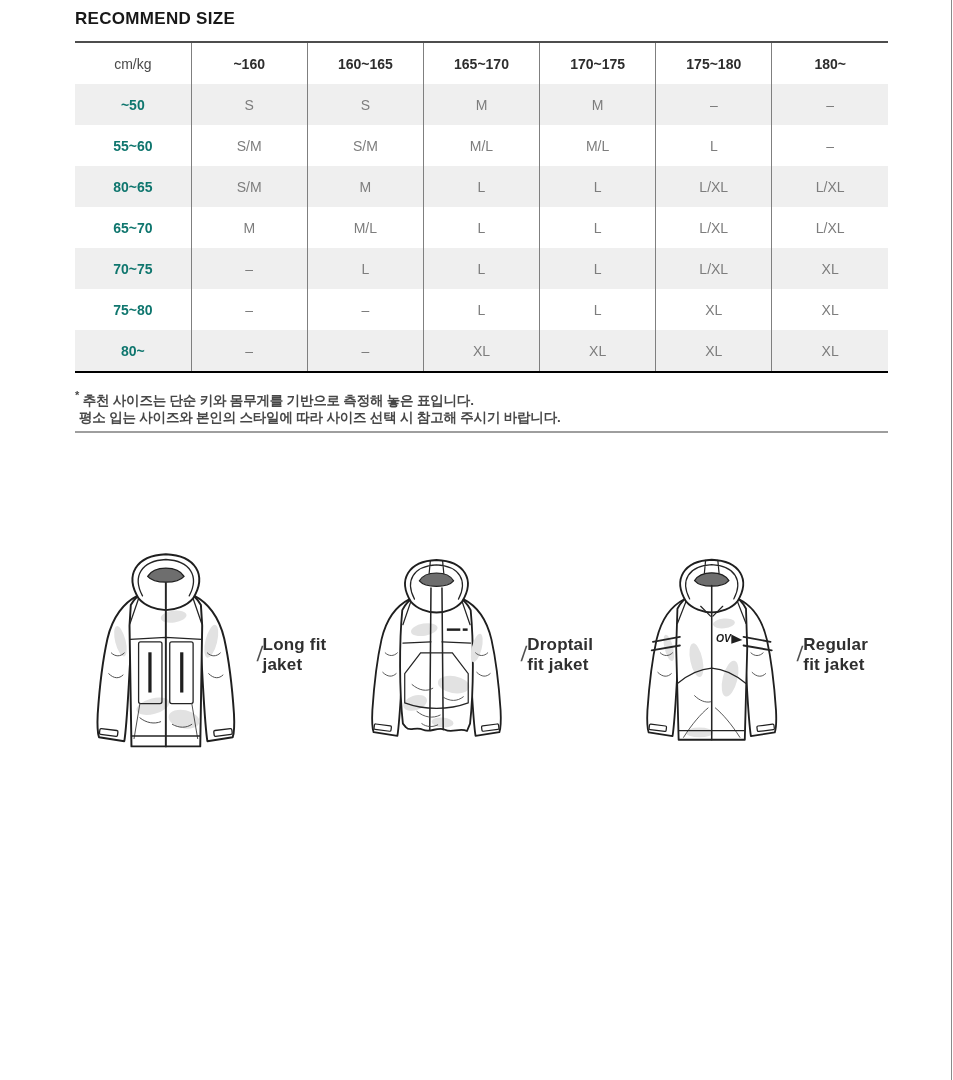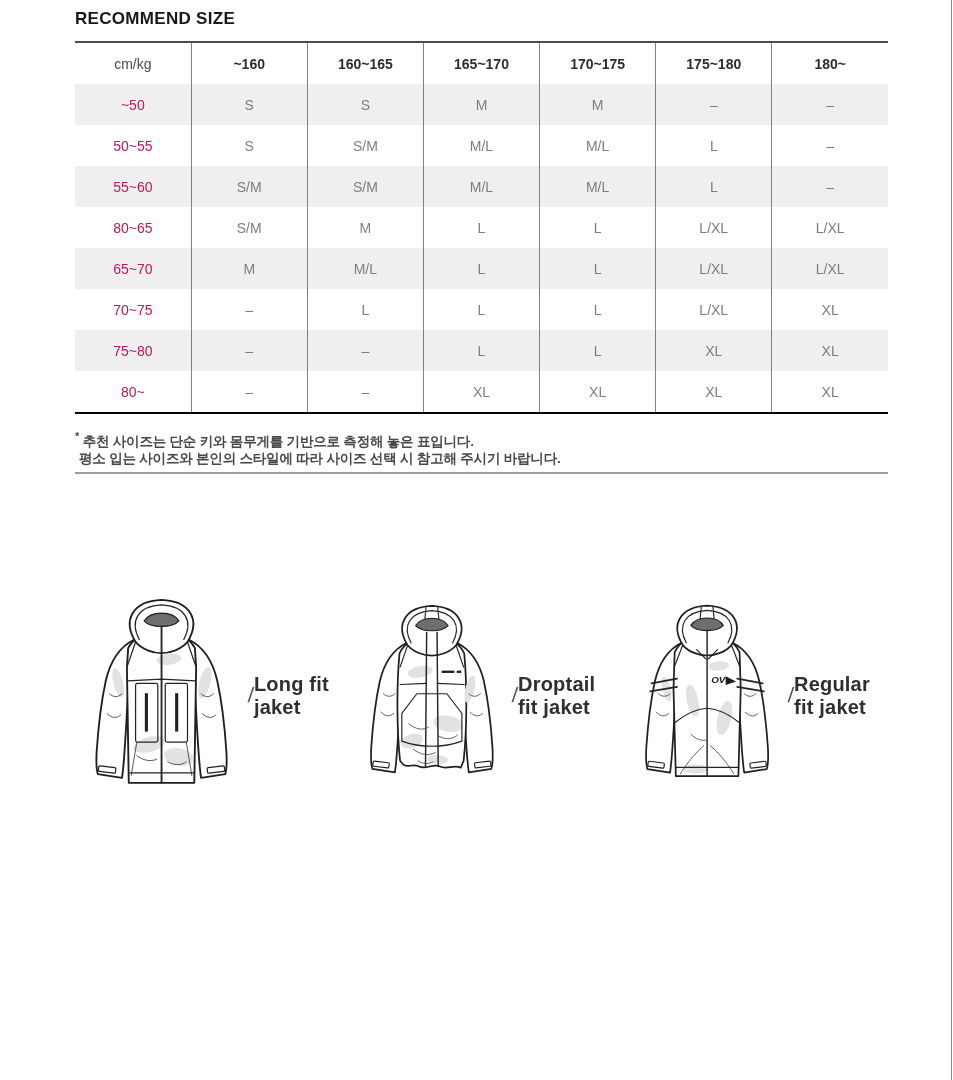--- a/index.html
+++ b/index.html
@@ -16,39 +16,39 @@
     border-collapse:collapse;table-layout:fixed;width:813px;
     border-top:2px solid #4d4d4d;border-bottom:2px solid #000000;
   }
   .size-table th,.size-table td{
     height:41px;text-align:center;vertical-align:middle;font-size:14px;
     border-left:1px solid #7f7f7f;padding:0;
   }
   .size-table tr>:first-child{border-left:none;}
   .size-table thead th{font-weight:700;color:#2d2d2d;}
   .size-table thead th.corner{font-weight:400;color:#4a4a4a;}
-  .size-table tbody th{font-weight:400;color:#be185d;}
+  .size-table tbody th{font-weight:700;color:#0f766e;}
   .size-table td{color:#7d7d7d;font-weight:400;}
   .size-table tbody tr:nth-child(odd){background:#efefef;}
   .footnote{
     margin:14px 0 0 0;font-size:13.5px;line-height:17px;color:#474747;letter-spacing:-.2px;font-weight:bold;
   }
   .footnote sup{font-size:11px;color:#474747;}
   .footnote .fn2{padding-left:4px;}
   .rule{width:813px;border-top:2px solid #9e9e9e;margin-top:5px;}
   .fits{
     width:813px;margin-top:62px;display:flex;justify-content:space-between;
   }
   .fit{margin:0;width:262px;display:flex;flex-direction:row;align-items:center;}
   .fit svg{display:block;}
   .slash{
     margin-top:6px;height:22px;font-size:21px;font-weight:400;color:#4f4f4f;
     transform:skewX(-4deg);line-height:22px;
   }
-  .fit-label{margin-top:9px;font-size:20px;font-weight:600;color:#2f2f2f;letter-spacing:.2px;}
+  .fit-label{margin-top:9px;font-size:17px;font-weight:600;color:#2f2f2f;letter-spacing:.2px;}
   
   .jk .outline{fill:#ffffff;stroke:#1f1f1f;stroke-width:3;stroke-linecap:round;stroke-linejoin:round;}
   .jk .seam{fill:none;stroke:#242424;stroke-width:2;stroke-linecap:round;}
   .jk .seam-light{fill:none;stroke:#4a4a4a;stroke-width:1.5;stroke-linecap:round;}
   .jk .shade{fill:#e2e2e2;stroke:none;}
   .jk .dark{fill:#6e6e6e;stroke:#1f1f1f;stroke-width:2;}
   .jk .solid{fill:#1f1f1f;stroke:none;}
   .jk .tab{fill:#ffffff;stroke:#1f1f1f;stroke-width:2;}
 </style>
 </head>
@@ -71,29 +71,20 @@
       </tr>
     </thead>
     <tbody>
       <tr>
         <th>~50</th>
         <td>S</td>
         <td>S</td>
         <td>M</td>
         <td>M</td>
         <td>–</td>
-        <td>–</td>
-      </tr>
-      <tr>
-        <th>50~55</th>
-        <td>S</td>
-        <td>S/M</td>
-        <td>M/L</td>
-        <td>M/L</td>
-        <td>L</td>
         <td>–</td>
       </tr>
       <tr>
         <th>55~60</th>
         <td>S/M</td>
         <td>S/M</td>
         <td>M/L</td>
         <td>M/L</td>
         <td>L</td>
         <td>–</td>

